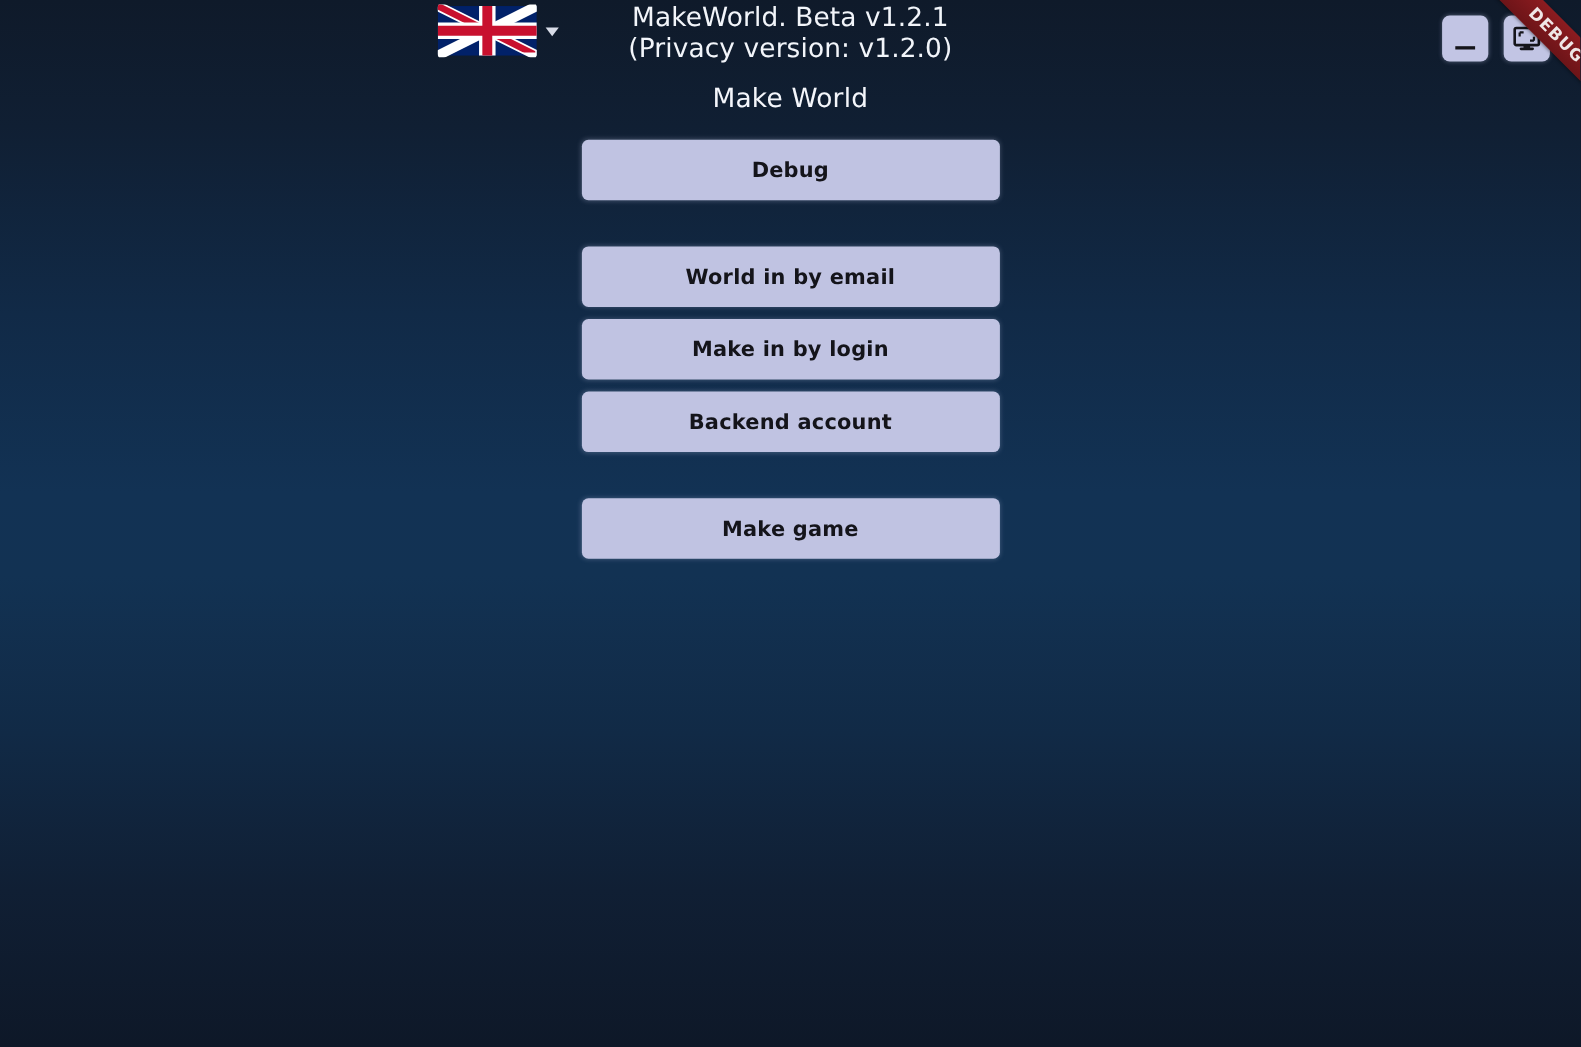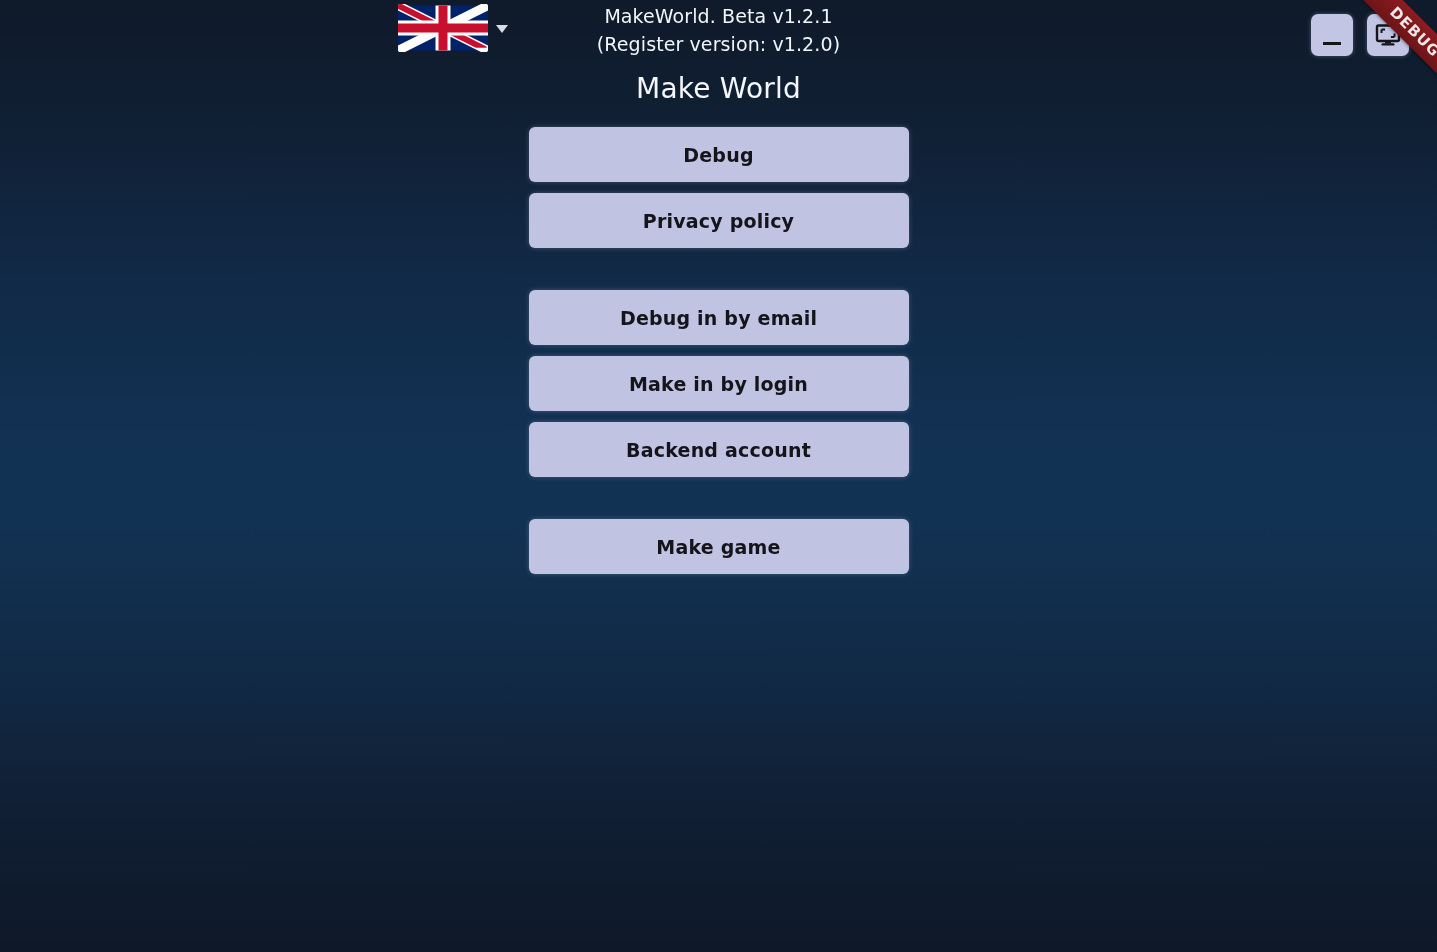--- a/index.html
+++ b/index.html
@@ -66,21 +66,21 @@
     margin-top: 2px;
   }
 
   .app-version {
     position: absolute;
     left: 0;
     top: 2px;
     width: 1437px;
     text-align: center;
     color: #f2f5fa;
-    font-size: 19px;
+    font-size: 24px;
     line-height: 28px;
     letter-spacing: 0.1px;
     font-weight: 400;
     pointer-events: none;
   }
   .app-version .line2 { display: block; }
 
   
   .win-controls {
     position: absolute;
@@ -145,21 +145,21 @@
     top: 72px;
     left: 0;
     width: 1437px;
     display: flex;
     flex-direction: column;
     align-items: center;
   }
 
   .page-title {
     color: #f4f6fb;
-    font-size: 28px;
+    font-size: 24px;
     font-weight: 400;
     line-height: 34px;
     letter-spacing: 0.2px;
     margin-bottom: 21px;
   }
 
   .btn-group {
     display: flex;
     flex-direction: column;
     gap: 11px;
@@ -198,21 +198,21 @@
         <path d="M0,0 L60,30 M60,0 L0,30" stroke="#FFFFFF" stroke-width="6"></path>
         <path d="M0,0 L60,30 M60,0 L0,30" stroke="#C8102E" stroke-width="4" clip-path="polygon(0 0, 30 0, 30 15, 60 15, 60 30, 30 30, 30 15, 0 15)"></path>
         <path d="M30,0 V30 M0,15 H60" stroke="#FFFFFF" stroke-width="10"></path>
         <path d="M30,0 V30 M0,15 H60" stroke="#C8102E" stroke-width="6"></path>
       </svg>
       <span class="caret"></span>
     </div>
 
     <div class="app-version">
       <span>MakeWorld. Beta v1.2.1</span>
-      <span class="line2">(Register version: v1.2.0)</span>
+      <span class="line2">(Privacy version: v1.2.0)</span>
     </div>
 
     <div class="win-controls">
       <button class="win-btn">
         <span class="minimize-glyph"></span>
       </button>
       <button class="win-btn">
         <svg class="monitor-glyph" width="26" height="24" viewBox="0 0 26 24">
           <rect x="2" y="2.5" width="22" height="15.5" rx="1.5" fill="none" stroke="#15151a" stroke-width="2.4"></rect>
           <path d="M6.5,6.5 h3.6 M6.5,6.5 v3.6" stroke="#15151a" stroke-width="2" fill="none"></path>
@@ -227,27 +227,26 @@
       <div class="band">DEBUG</div>
     </div>
   </div>
 
   <div class="menu">
 
     <div class="page-title">Make World</div>
 
     <div class="btn-group">
       <button class="menu-btn">Debug</button>
-      <button class="menu-btn">Privacy policy</button>
     </div>
 
     <div class="group-gap"></div>
 
     <div class="btn-group">
-      <button class="menu-btn">Debug in by email</button>
+      <button class="menu-btn">World in by email</button>
       <button class="menu-btn">Make in by login</button>
       <button class="menu-btn">Backend account</button>
     </div>
 
     <div class="group-gap"></div>
 
     <div class="btn-group">
       <button class="menu-btn">Make game</button>
     </div>
 

